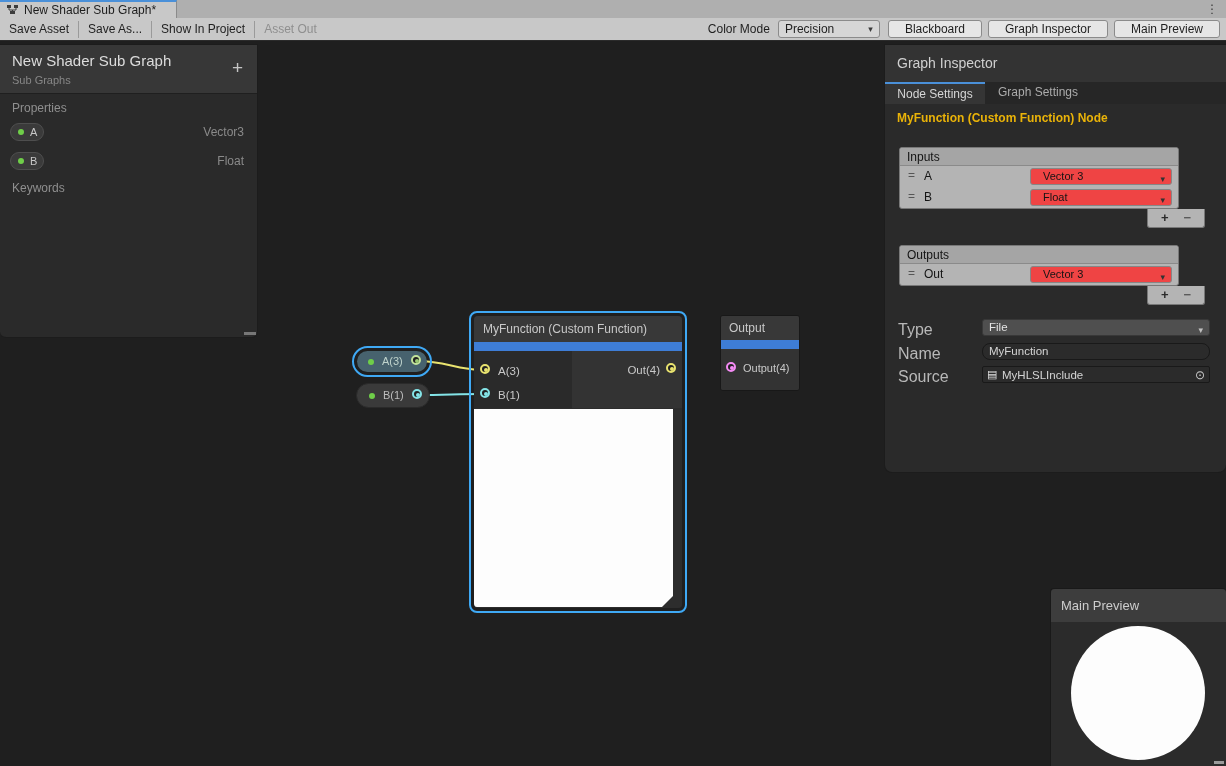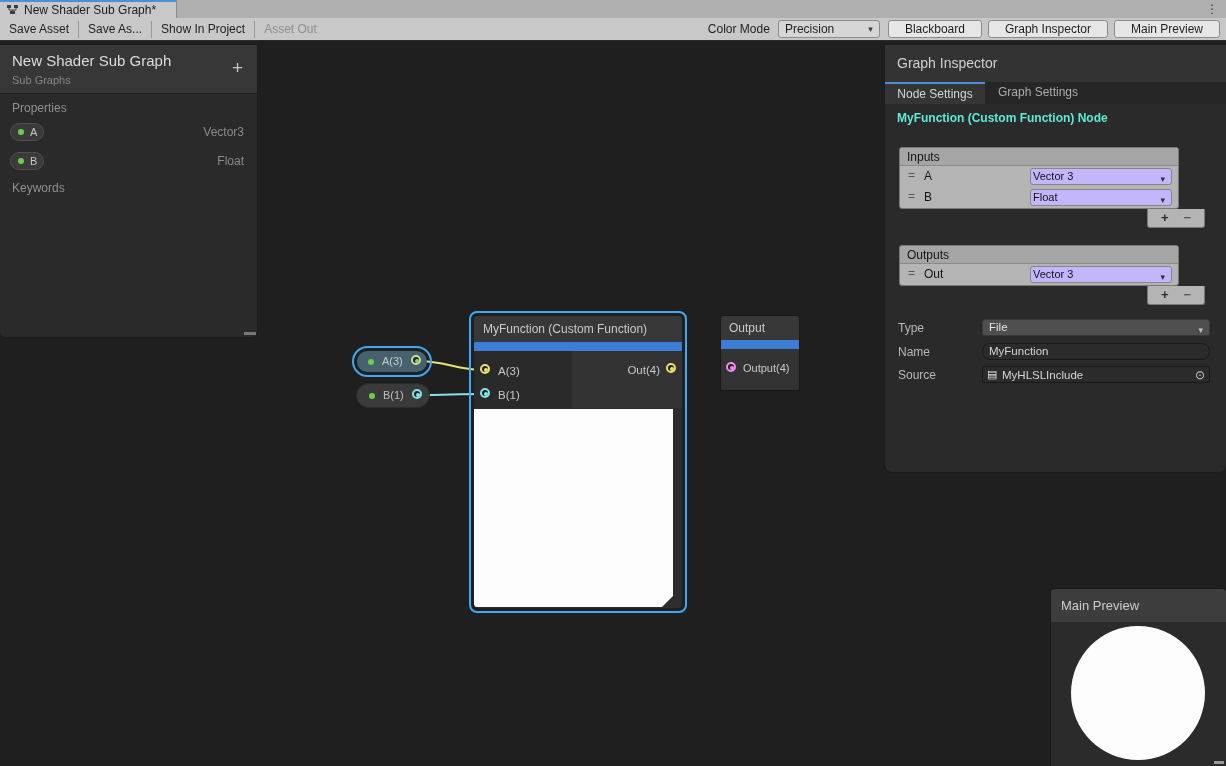--- a/index.html
+++ b/index.html
@@ -83,34 +83,34 @@
 
   
   .inspector { position:absolute; left:884px; top:44px; width:342px; height:429px; background:#2A2A2A;
                border:1px solid #1C1C1C; border-right:none; border-radius:0 0 8px 8px; z-index:5; }
   .gi-header { height:37px; background:#333333; }
   .gi-title { font-size:14px; color:#D0D0D0; padding:10px 0 0 12px; }
   .gi-tabrow { position:absolute; left:0; top:37px; width:100%; height:22px; background:#262626; }
   .gi-tab { position:absolute; top:0; height:22px; font-size:12px; line-height:20px; text-align:center; cursor:pointer; }
   .gi-tab.active { left:0; width:100px; background:#353535; border-top:2px solid #4A90D9; color:#D6D6D6; }
   .gi-tab.inactive { left:100px; width:106px; color:#ACACAC; }
-  .gi-nodetitle { position:absolute; left:12px; top:66px; font-size:12px; font-weight:bold; color:#5eead4; }
+  .gi-nodetitle { position:absolute; left:12px; top:66px; font-size:12px; font-weight:bold; color:#eab308; }
 
   .rl-box { position:absolute; left:14px; width:280px; border:1px solid #787878; border-radius:3px; background:#B4B4B4; }
   .rl-header { height:18px; background:#A5A5A5; border-bottom:1px solid #8A8A8A; font-size:12px; color:#141414; line-height:18px; padding-left:7px; border-radius:2px 2px 0 0; }
   .rl-row { position:relative; height:21px; }
   .rl-handle { position:absolute; left:8px; top:2px; color:#555555; font-size:12px; }
   .rl-name { position:absolute; left:24px; top:3px; font-size:12px; color:#141414; }
-  .rl-dd { position:absolute; right:6px; top:2px; width:142px; height:17px; background:#c4b5fd; border:1px solid #868686; border-radius:3px; cursor:pointer; font-size:11px; color:#141414; line-height:15px; padding-left:2px; }
+  .rl-dd { position:absolute; right:6px; top:2px; width:142px; height:17px; background:#ef4444; border:1px solid #868686; border-radius:3px; cursor:pointer; font-size:11px; color:#141414; line-height:15px; padding-left:12px; }
   .rl-dd .dd-caret { position:absolute; right:6px; top:3px; font-size:9px; color:#333333; }
   .rl-footer { position:absolute; left:262px; width:58px; height:19px; background:#B4B4B4; border:1px solid #787878; border-top:none; border-radius:0 0 3px 3px; }
   .rl-footer span { position:absolute; top:1px; font-size:13px; font-weight:bold; color:#2B2B2B; cursor:pointer; }
   .rl-footer .plus { left:13px; } .rl-footer .minus { right:13px; color:#5A5A5A; }
 
-  .gi-field-label { position:absolute; left:13px; font-size:12px; color:#B8B8B8; }
+  .gi-field-label { position:absolute; left:13px; font-size:16px; color:#B8B8B8; }
   .gi-dd { position:absolute; left:97px; width:228px; height:17px; background:#4F4F4F; border:1px solid #383838; border-radius:3px; cursor:pointer; font-size:11.5px; color:#E4E4E4; line-height:15px; padding-left:6px; }
   .gi-dd .dd-caret { position:absolute; right:6px; top:3px; font-size:9px; color:#C0C0C0; }
   .gi-input { position:absolute; left:97px; width:228px; height:17px; background:#2B2B2B; border:1px solid #191919; border-radius:2px; font-size:11.5px; color:#D4D4D4; line-height:15px; padding-left:6px; }
   .gi-objfield { position:absolute; left:97px; width:228px; height:17px; background:#2B2B2B; border:1px solid #191919; border-radius:2px; cursor:pointer; }
   .gi-objfield .obj-icon { position:absolute; left:4px; top:1px; font-size:11px; color:#E0E0E0; }
   .gi-objfield .obj-text { position:absolute; left:19px; top:2px; font-size:11.5px; color:#D4D4D4; }
   .gi-objfield .obj-picker { position:absolute; right:4px; top:1px; font-size:12px; color:#C8C8C8; }
 
   
   .mainpreview { position:absolute; left:1050px; top:588px; width:176px; height:178px; background:#2B2B2B;

